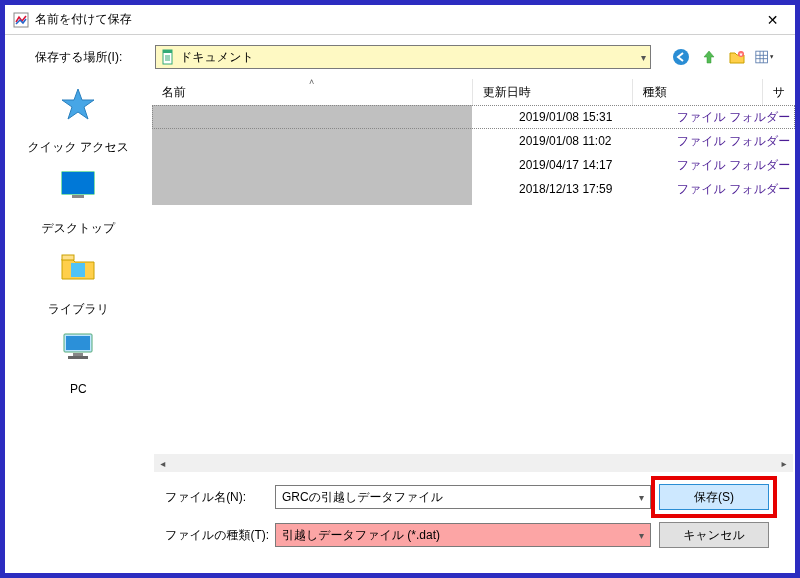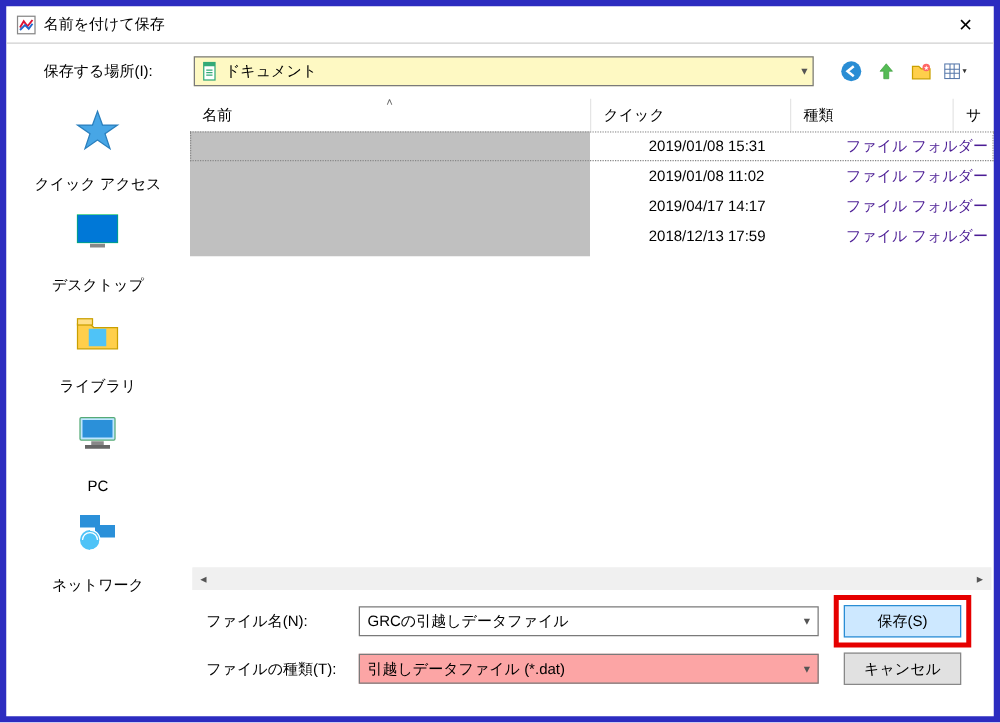--- a/index.html
+++ b/index.html
@@ -41,27 +41,27 @@
   .row .r-name { width: 320px; }
   .row .r-date { width: 160px; padding-left: 10px; color: #000; }
   .row .r-type { width: 130px; padding-left: 10px; color: #4c1d95; }
   .row.sel { outline: 1px dotted #888; outline-offset: -1px; }
 
   .hscroll { height: 18px; background: #f0f0f0; display: flex; align-items: center; margin: 0 2px 2px 2px; }
   .hscroll .arrow { width: 18px; height: 18px; display: flex; align-items: center; justify-content: center; font-size: 10px; color: #555; background: #f0f0f0; }
   .hscroll .track { flex: 1; height: 18px; background: #f0f0f0; }
 
   .bottom { padding: 8px 18px 8px 160px; }
-  .formrow { display: flex; align-items: center; height: 30px; gap: 12px; margin-bottom: 8px; }
+  .formrow { display: flex; align-items: center; height: 30px; margin-bottom: 8px; }
   .formrow .flabel { width: 110px; font-size: 12px; }
   .formrow .combo { flex: 1; height: 24px; border: 1px solid #7a7a7a; background: #fff; display: flex; align-items: center; padding: 0 6px; font-size: 12px; }
   .formrow .combo.disabled { background: #fca5a5; }
   .formrow .combo .ctxt { flex: 1; }
   .formrow .combo .dd { font-size: 10px; color: #555; }
-  .btn { width: 94px; height: 26px; border: 1px solid #888; background: #e1e1e1; font-size: 12px; display: flex; align-items: center; justify-content: center; }
+  .btn { width: 110px; height: 26px; border: 1px solid #888; background: #e1e1e1; font-size: 12px; display: flex; align-items: center; justify-content: center; }
   .btn.primary { background: #cde8ff; border-color: #2a8dd4; }
   .highlight-box { border: 4px solid #e60000; padding: 4px; }
 
   
   .svg { display: block; }
 </style>
 </head>
 <body>
 
 <div class="frame">
@@ -162,42 +162,30 @@
         <span class="picon">
           <svg class="svg" width="40" height="34" viewBox="0 0 40 34">
               <rect x="6" y="4" width="28" height="18" rx="1" fill="#bfe6ff" stroke="#5a7"></rect>
               <rect x="8" y="6" width="24" height="14" fill="#2b90d9"></rect>
               <rect x="15" y="23" width="10" height="3" fill="#888"></rect>
               <rect x="10" y="26" width="20" height="3" fill="#666"></rect>
             </svg>
         </span>
         <span>PC</span>
       </div>
-      <div class="place">
-        <span class="picon">
-          <svg class="svg" width="40" height="34" viewBox="0 0 40 34">
-              <rect x="6" y="4" width="16" height="10" fill="#2b90d9"></rect>
-              <rect x="18" y="12" width="16" height="10" fill="#2b90d9"></rect>
-              <circle cx="14" cy="24" r="8" fill="#4fc3f7"></circle>
-              <path d="M8 24 A6 6 0 0 1 20 24" fill="none" stroke="#fff"></path>
-              <path d="M14 16 A8 8 0 0 1 14 32" fill="none" stroke="#fff"></path>
-            </svg>
-        </span>
-        <span>ネットワーク</span>
-      </div>
     </div>
 
     <div class="filepane">
       <div class="cols">
         <div class="col c-name">
           <span>名前</span>
           <span class="sortarrow">˄</span>
         </div>
         <div class="col c-date">
-            <span>クイック</span>
+            <span>更新日時</span>
           </div>
         <div class="col c-type">
             <span>種類</span>
           </div>
         <div class="col c-size">
             <span>サ</span>
           </div>
       </div>
       <div class="listarea">
         <div class="blank-name"></div>

